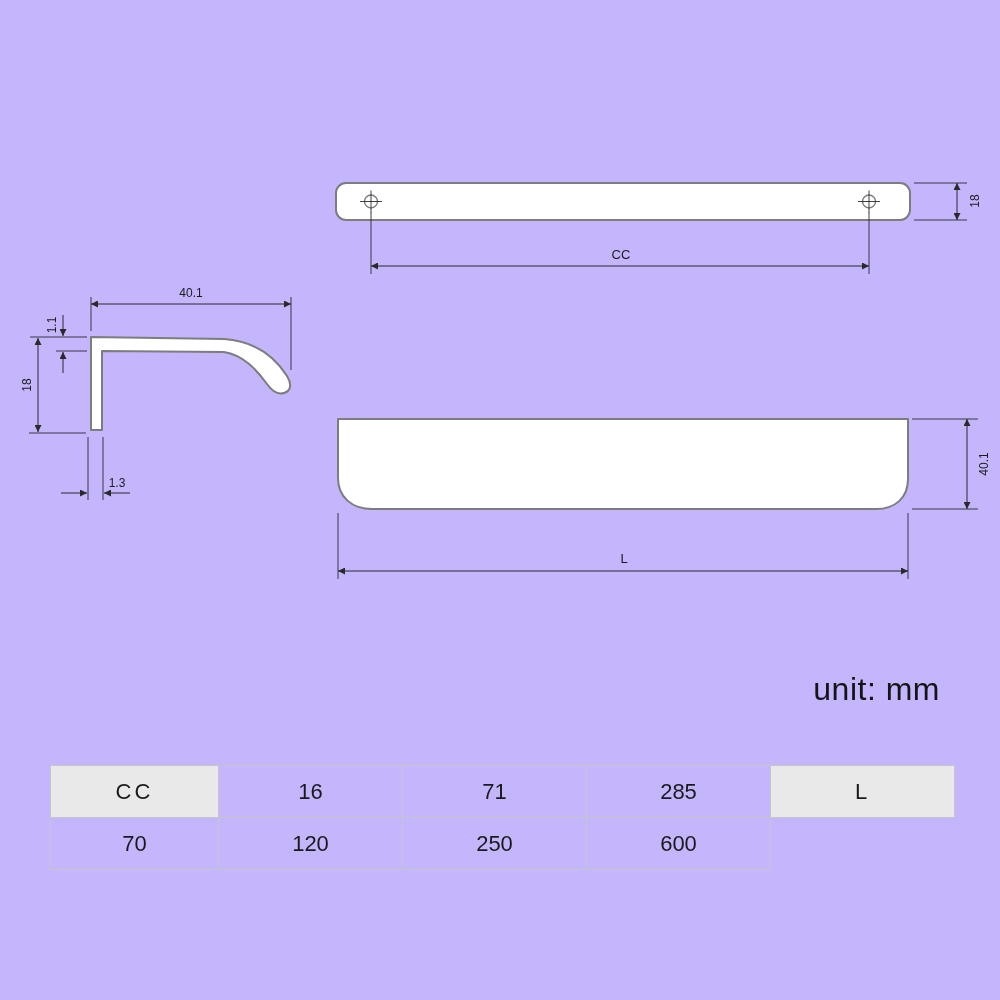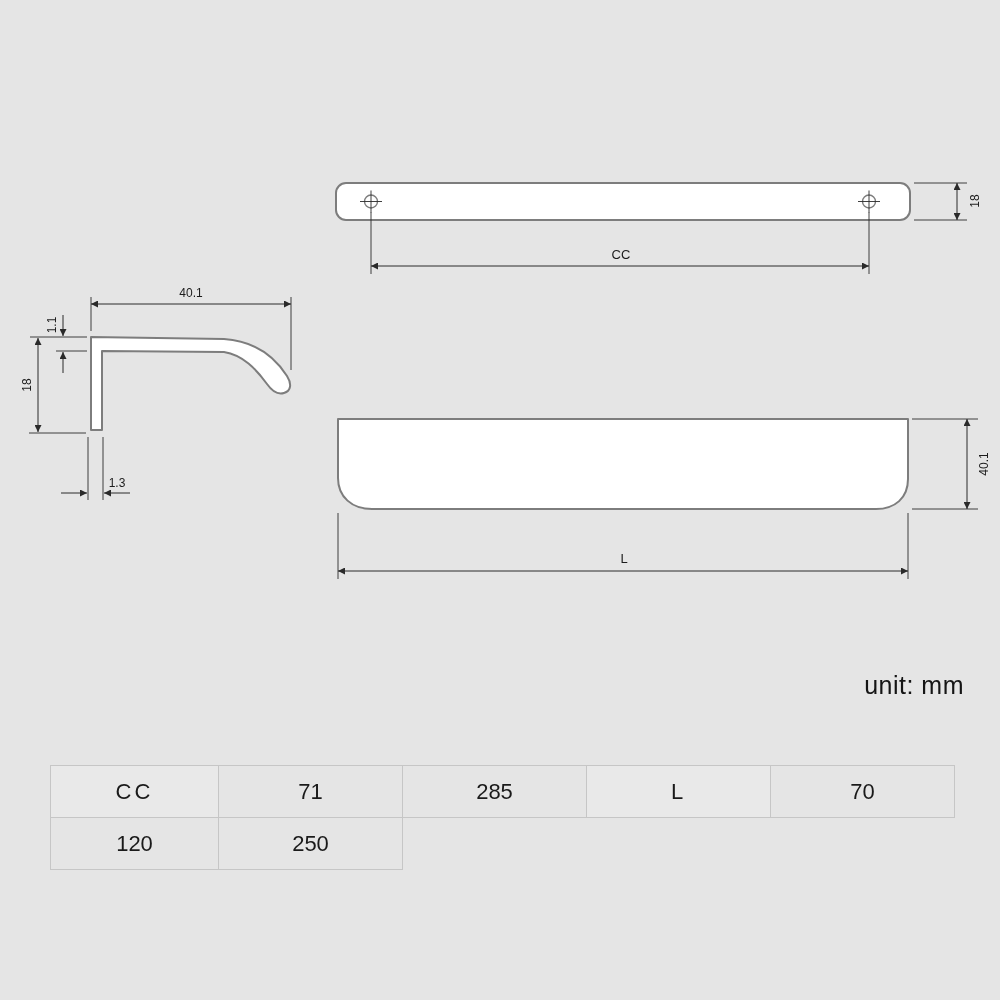--- a/index.html
+++ b/index.html
@@ -8,21 +8,21 @@
     background: #ffffff;
     width: 1000px;
     height: 1000px;
     overflow: hidden;
     font-family: "Liberation Sans", sans-serif;
   }
   .stage {
     position: relative;
     width: 1000px;
     height: 1000px;
-    background: #e5e5e5;
+    background: #c4b5fd;
   }
   .drawing-svg {
     position: absolute;
     left: 0;
     top: 0;
   }
   .dim-text {
     font-family: "Liberation Sans", sans-serif;
     font-size: 12px;
     fill: #1c1c1c;
@@ -49,22 +49,22 @@
     fill: none;
   }
   .thinpart {
     stroke: #7d7d7d;
     stroke-width: 1.4;
     fill: none;
   }
   .unit-label {
     position: absolute;
     top: 671px;
-    right: 36px;
-    font-size: 25px;
+    right: 60px;
+    font-size: 32px;
     color: #151515;
     letter-spacing: 0.5px;
   }
   .spec-table {
     position: absolute;
     left: 50px;
     top: 765px;
     width: 905px;
     display: grid;
     grid-template-columns: 168px repeat(4, 1fr);
@@ -182,22 +182,24 @@
         <line class="dimline" x1="338" y1="571" x2="908" y2="571" marker-start="url(#arrS)" marker-end="url(#arrE)"></line>
         <text class="dim-text-lg" text-anchor="middle" x="624" y="563">L</text>
       </g>
     </g>
   </svg>
 
   <div class="unit-label">unit: mm</div>
 
   <div class="spec-table">
     <div class="th">CC</div>
+    <div class="td">16</div>
     <div class="td">71</div>
     <div class="td">285</div>
 
     <div class="th">L</div>
     <div class="td">70</div>
     <div class="td">120</div>
     <div class="td">250</div>
+    <div class="td">600</div>
   </div>
 
 </div>
 
 </body></html>

